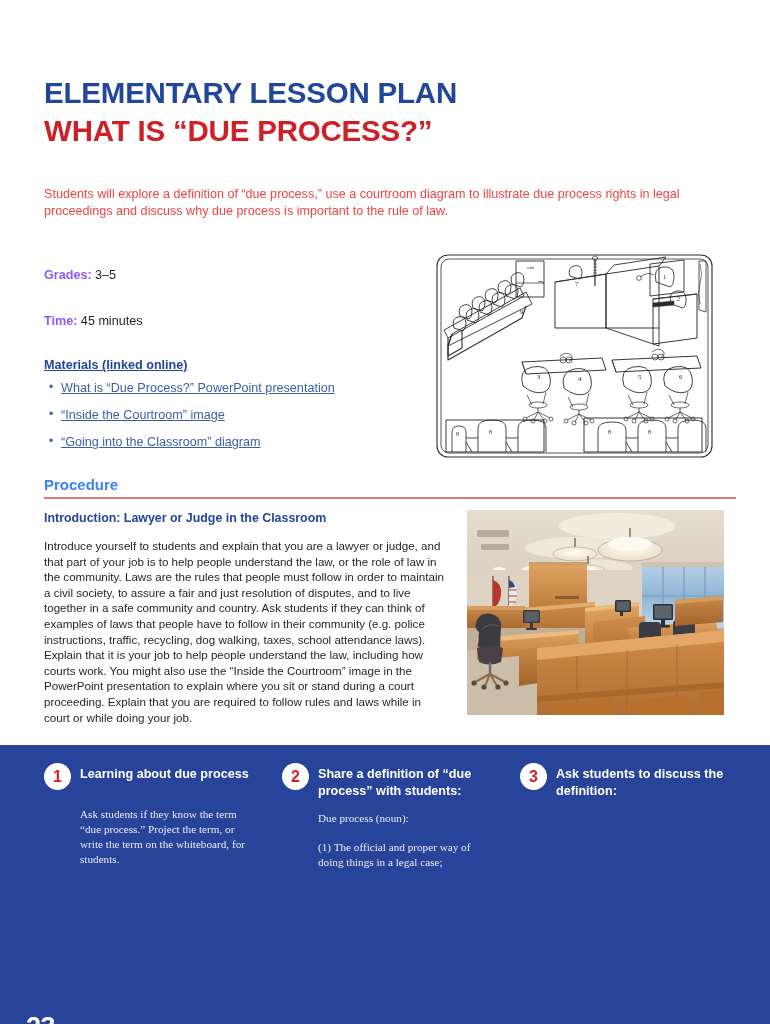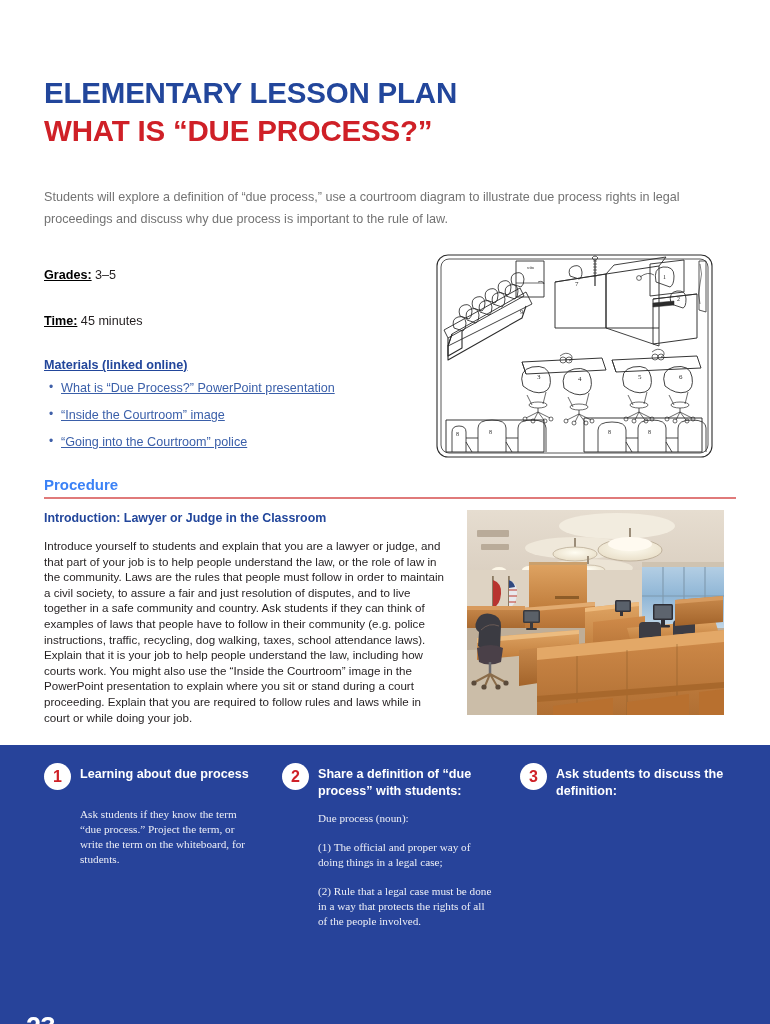--- a/index.html
+++ b/index.html
@@ -48,41 +48,40 @@
     white-space: nowrap;
   }
 
   
   .intro {
     position: absolute;
     left: 44px;
     top: 186px;
     width: 692px;
     font-size: 12.6px;
-    line-height: 22px;
-    color: #737373;
+    line-height: 17px;
+    color: #ef4444;
   }
 
   
   .meta {
     position: absolute;
     left: 44px;
     top: 266px;
     width: 380px;
   }
   .meta-row {
     font-size: 12.6px;
     line-height: 18px;
     color: #231f20;
     margin-bottom: 28px;
   }
   .meta-label {
-    color: #000000;
-    font-weight: bold;
-    text-decoration: underline;
+    color: #8b5cf6;
+    font-weight: bold;
   }
   .meta-value { color: #231f20; }
 
   .materials-head {
     font-size: 12.6px;
     font-weight: bold;
     color: #22469b;
     text-decoration: underline;
     margin-bottom: 8px;
   }
@@ -273,21 +272,21 @@
       <li>
         <span class="bullet">•</span>
         <span class="link">What is “Due Process?” PowerPoint presentation</span>
       </li>
       <li>
         <span class="bullet">•</span>
         <span class="link">“Inside the Courtroom” image</span>
       </li>
       <li>
         <span class="bullet">•</span>
-        <span class="link">“Going into the Courtroom” police</span>
+        <span class="link">“Going into the Classroom” diagram</span>
       </li>
     </ul>
   </div>
 
   <div class="diagram">
     <svg width="281" height="208" viewBox="0 0 281 208" xmlns="http://www.w3.org/2000/svg">
       <g fill="none" stroke="#2b2b2b" stroke-width="1.1" stroke-linejoin="round">
 
         <rect x="3" y="3" width="275" height="202" rx="11" ry="11"></rect>
         <rect x="7" y="7" width="267" height="194" rx="8" ry="8" stroke-width="0.8"></rect>
@@ -613,21 +612,20 @@
     </div>
 
     <div class="step">
       <div class="step-head">
         <div class="step-badge">2</div>
         <div class="step-title">Share a definition of “due process” with students:</div>
       </div>
       <div class="step-body">
         <p>Due process (noun):</p>
         <p>(1) The official and proper way of doing things in a legal case;</p>
-        <p>(2) Rule that a legal case must be done in a way that protects the rights of all of the people involved.</p>
       </div>
     </div>
 
     <div class="step">
       <div class="step-head">
         <div class="step-badge">3</div>
         <div class="step-title">Ask students to discuss the definition:</div>
       </div>
     </div>
 

